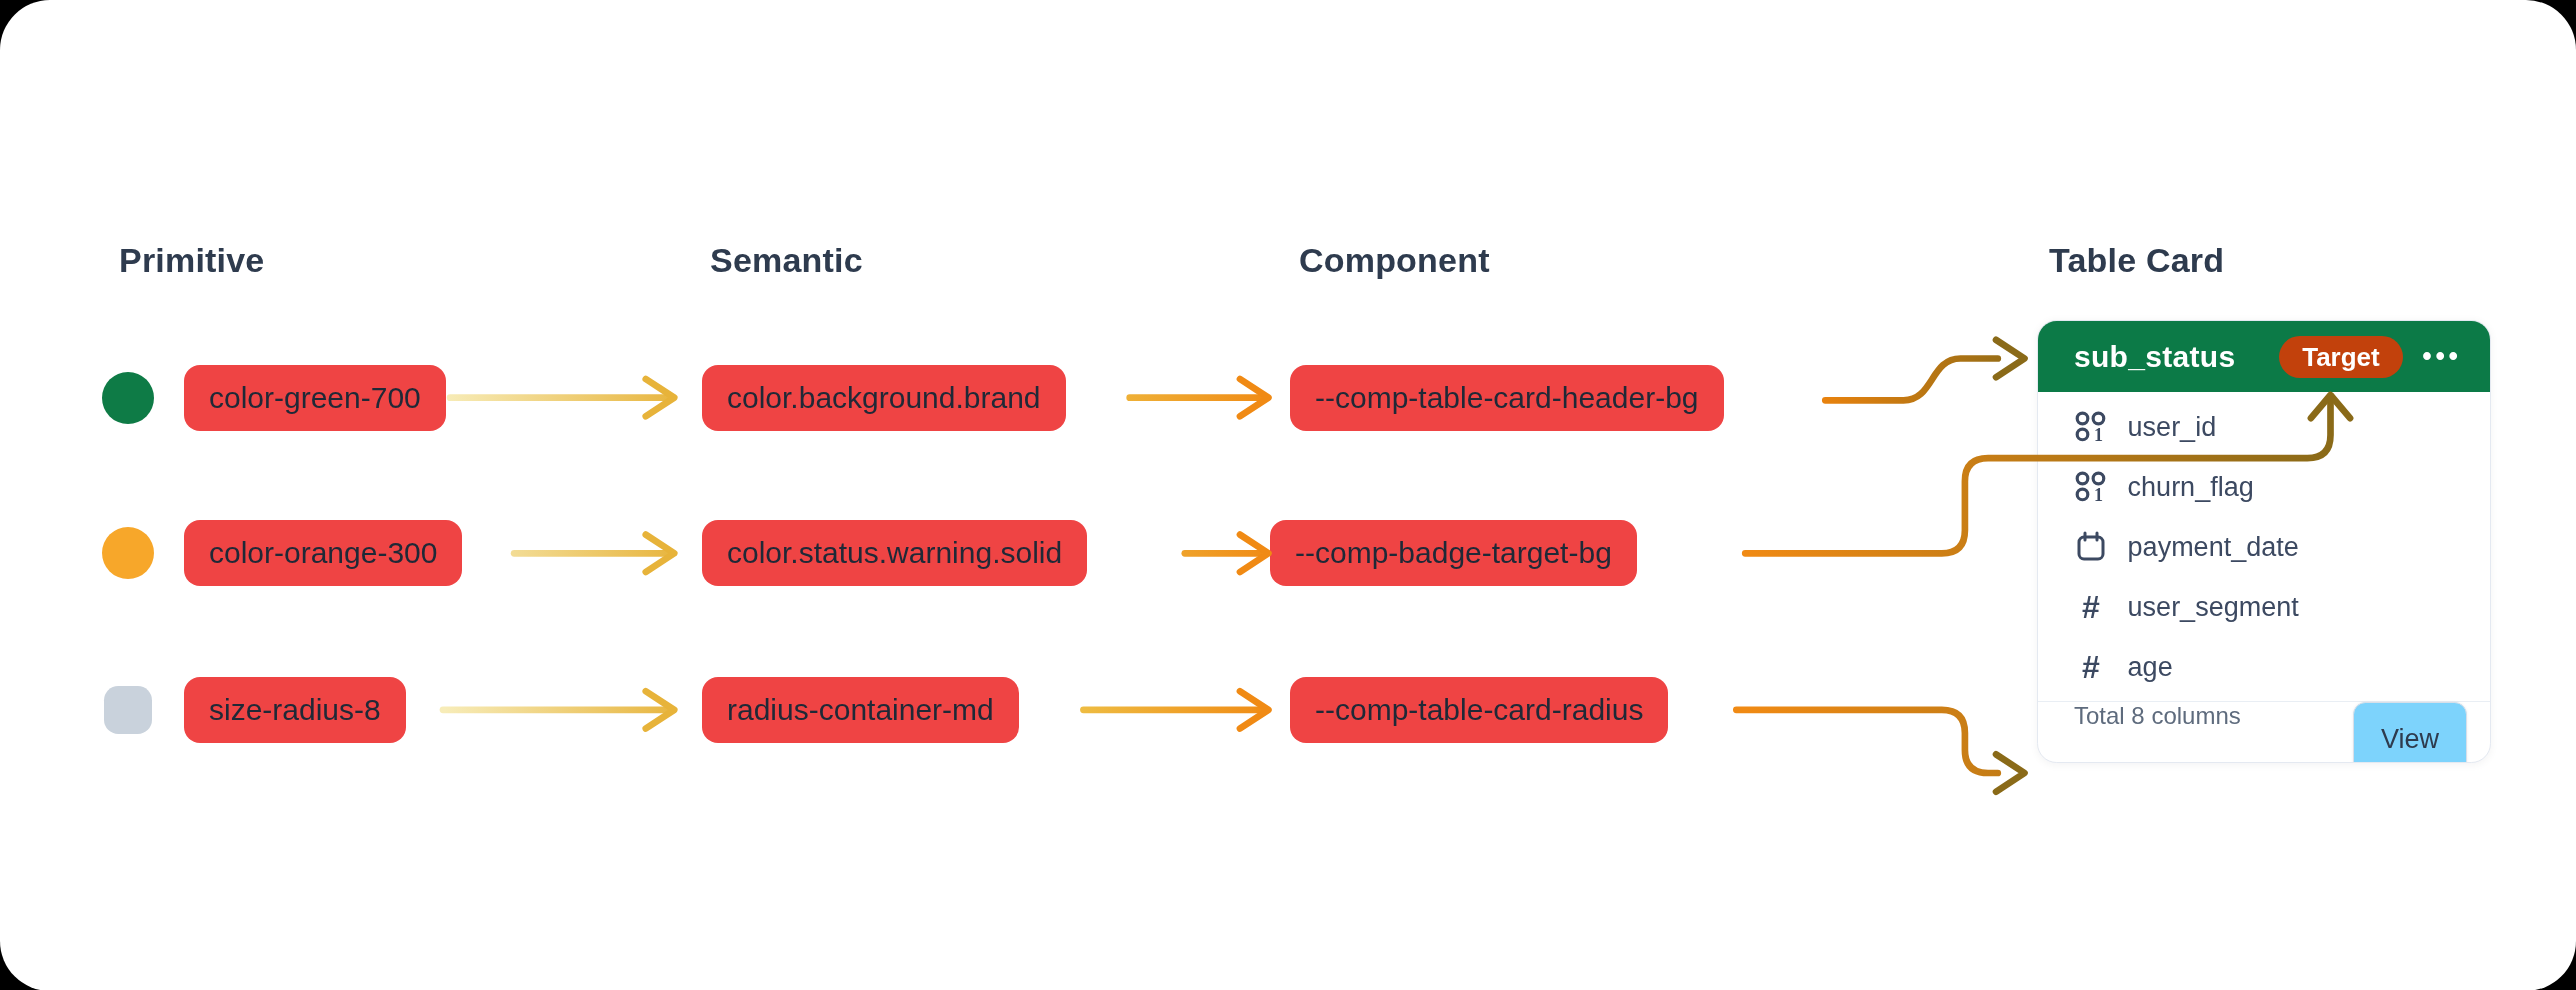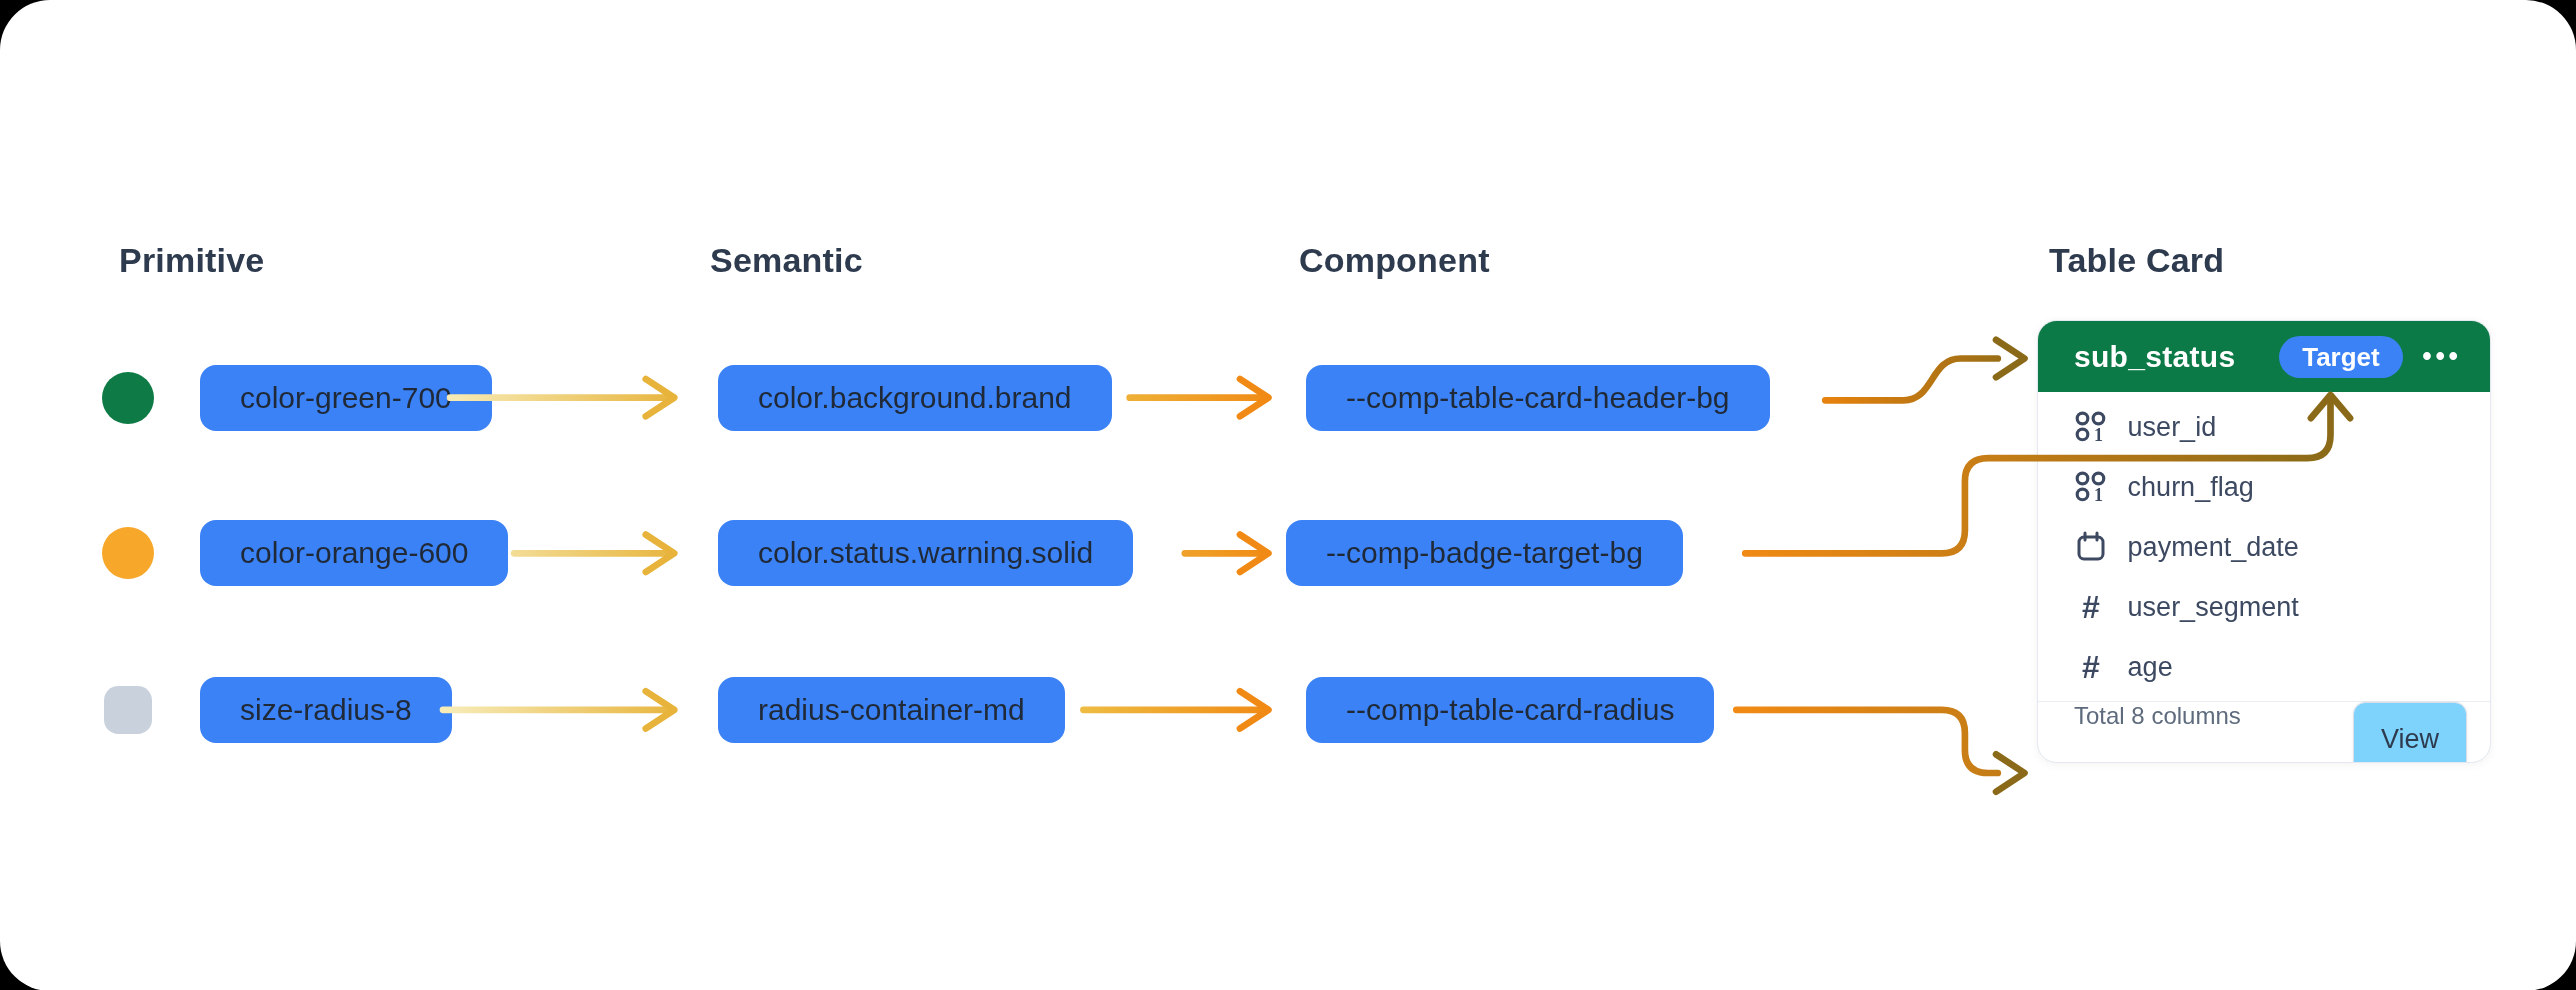--- a/index.html
+++ b/index.html
@@ -6,32 +6,32 @@
   body{width:2576px;height:991px;position:relative;overflow:hidden;
        font-family:"Liberation Sans", sans-serif;-webkit-font-smoothing:antialiased;}
   .surface{position:absolute;inset:0;background:#ffffff;border-radius:50px;}
 
   .col-h{position:absolute;margin:12px;font-size:34px;font-weight:700;color:#2e3b4e;letter-spacing:0.2px;}
 
   .swatch{position:absolute;transform:translateY(-50%);}
   .swatch.circle{width:52px;height:52px;border-radius:50%;}
   .swatch.square{width:48px;height:48px;border-radius:14.2px;}
 
-  .chip{position:absolute;transform:translateY(-50%);background:#3b82f6;border-radius:16px;
-        padding:18px 40px;font-size:30px;line-height:1;color:#1f2937;white-space:nowrap;margin-left:16px;}
+  .chip{position:absolute;transform:translateY(-50%);background:#ef4444;border-radius:16px;
+        padding:18px 25px;font-size:30px;line-height:1;color:#1f2937;white-space:nowrap;}
 
   svg.arrows{position:absolute;inset:0;pointer-events:none;z-index:5;}
 
   .card{position:absolute;left:2037px;top:320px;width:454px;height:443px;background:#fff;
         border:1.8px solid #e4e9f1;border-radius:19.6px;box-sizing:border-box;
         box-shadow:0 1.8px 9px rgba(16,24,40,.05);display:flex;flex-direction:column;overflow:hidden;z-index:2;}
   .card-header{height:71px;flex:0 0 71px;background:#0c7a47;display:flex;align-items:center;
                padding:0 28.5px 0 36px;gap:19.6px;}
   .card-title{color:#fff;font-size:30px;font-weight:700;flex:1;letter-spacing:0.3px;}
-  .badge{background:#3b82f6;color:#fff;font-size:26px;font-weight:600;border-radius:889px;
+  .badge{background:#c2410c;color:#fff;font-size:26px;font-weight:600;border-radius:889px;
          padding:8px 23px;line-height:1;}
   .menu-dots{color:#fff;font-size:27px;font-weight:700;letter-spacing:3.6px;line-height:1;cursor:pointer;}
   .card-rows{flex:1;display:flex;flex-direction:column;justify-content:space-evenly;padding:5.3px 0 3.6px 0;}
   .crow{display:flex;align-items:center;gap:19.6px;padding:0 36px;height:60px;}
   .crow .ficon{width:34px;display:flex;justify-content:center;color:#3c4961;}
   .hash{font-size:32px;font-weight:600;color:#3c4961;line-height:1;}
   .crow-label{font-size:27px;color:#3c4961;}
   .card-footer{flex:0 0 75px;border-top:1.8px solid #e9eef4;display:flex;
                justify-content:space-between;padding:0 23px 0 36px;}
   .footer-text{font-size:24px;color:#5e6b7d;}
@@ -48,21 +48,21 @@
   <h2 class="col-h" style="left:698px;top:229px">Semantic</h2>
   <h2 class="col-h" style="left:1287px;top:229px">Component</h2>
   <h2 class="col-h" style="left:2037px;top:229px">Table Card</h2>
 
   <span class="swatch circle" style="left:102px;top:398px;background:#0e7b46"></span>
   <span class="chip" style="left:184px;top:398px">color-green-700</span>
   <span class="chip" style="left:702px;top:398px">color.background.brand</span>
   <span class="chip" style="left:1290px;top:398px">--comp-table-card-header-bg</span>
 
   <span class="swatch circle" style="left:102px;top:553px;background:#f7a72a"></span>
-  <span class="chip" style="left:184px;top:553px">color-orange-600</span>
+  <span class="chip" style="left:184px;top:553px">color-orange-300</span>
   <span class="chip" style="left:702px;top:553px">color.status.warning.solid</span>
   <span class="chip" style="left:1270px;top:553px">--comp-badge-target-bg</span>
 
   <span class="swatch square" style="left:104px;top:710px;background:#c9d2dc"></span>
   <span class="chip" style="left:184px;top:710px">size-radius-8</span>
   <span class="chip" style="left:702px;top:710px">radius-container-md</span>
   <span class="chip" style="left:1290px;top:710px">--comp-table-card-radius</span>
 
   <div class="card">
     <div class="card-header">

